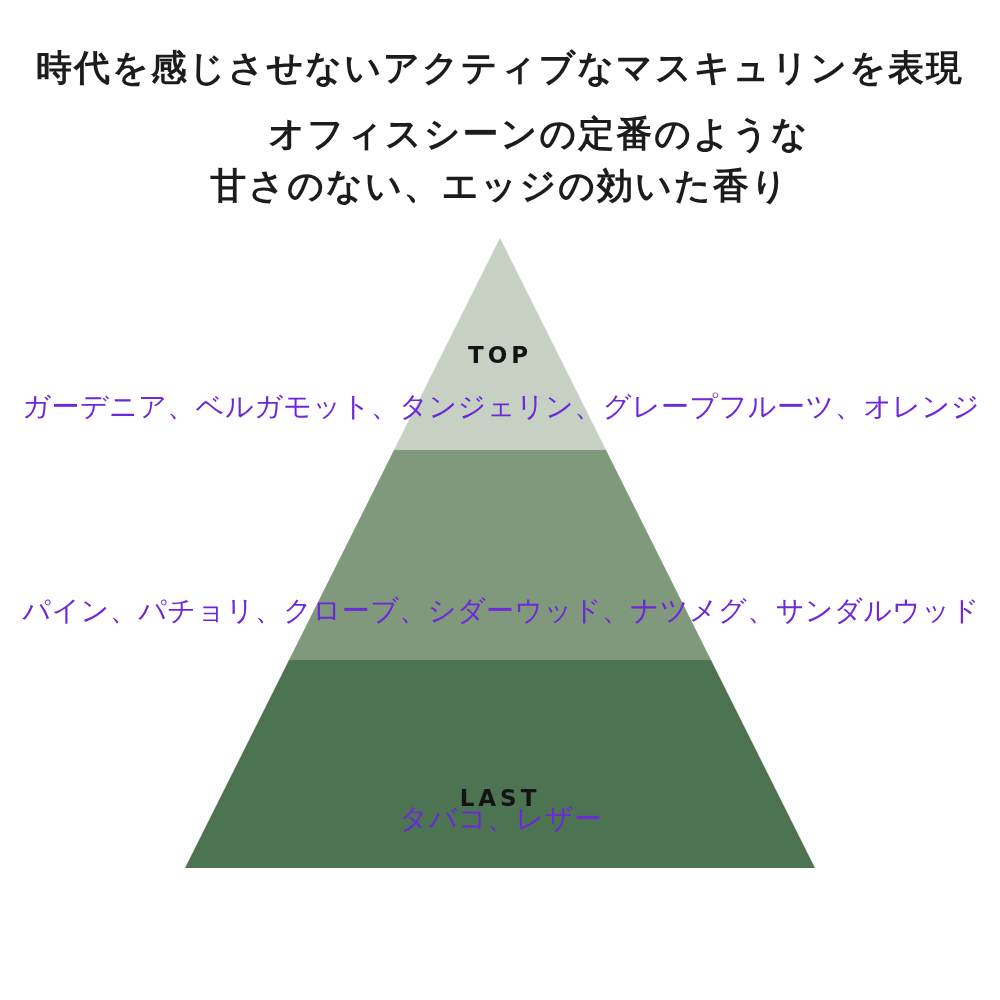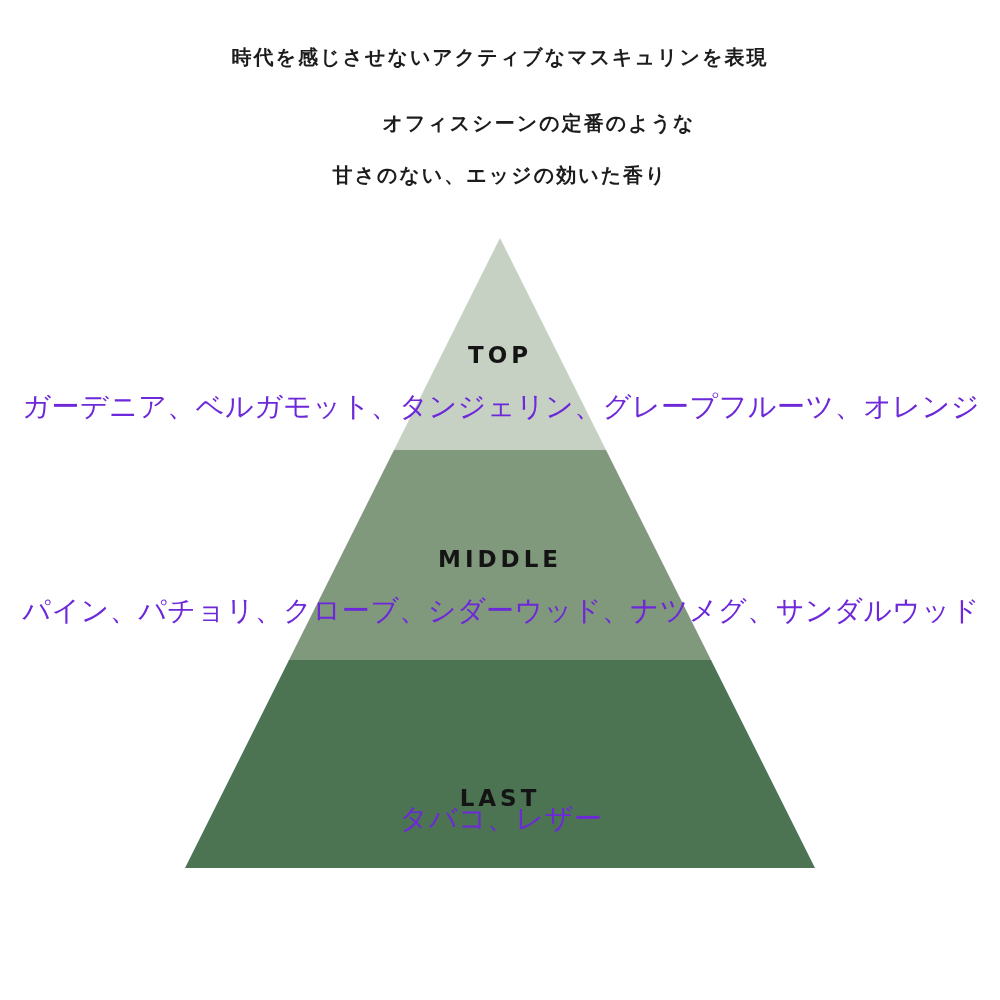--- a/index.html
+++ b/index.html
@@ -15,21 +15,21 @@
     font-family: "DejaVu Sans", "Liberation Sans", sans-serif;
     color: #1a1a1a;
     overflow: hidden;
   }
   .heading-line {
     position: absolute;
     left: 0;
     width: 100%;
     text-align: center;
     font-weight: bold;
-    font-size: 20px;
+    font-size: 36px;
     letter-spacing: 2px;
     color: #1c1c1c;
   }
   .heading-1 { top: 44px; }
   .heading-2 { top: 110px; margin-left: 39px; }
   .heading-3 { top: 162px; }
 
   .pyramid-svg {
     position: absolute;
     top: 0;
@@ -75,19 +75,18 @@
 
   <svg class="pyramid-svg" width="1000" height="1000" viewBox="0 0 1000 1000">
     <polygon points="500,238 606,450 394,450" fill="#c6d1c4"></polygon>
     <polygon points="394,450 606,450 711,660 289,660" fill="#80987c"></polygon>
     <polygon points="289,660 711,660 815,868 185,868" fill="#4c7453"></polygon>
   </svg>
 
   <div class="level-label top-label">TOP</div>
   <div class="level-notes top-notes">ガーデニア、ベルガモット、タンジェリン、グレープフルーツ、オレンジ</div>
 
-  <div class="level-label middle-label">MIDDLE</div>
   <div class="level-notes middle-notes">パイン、パチョリ、クローブ、シダーウッド、ナツメグ、サンダルウッド</div>
 
   <div class="level-label last-label">LAST</div>
   <div class="level-notes last-notes">タバコ、レザー</div>
 
 </div>
 
 </body></html>

